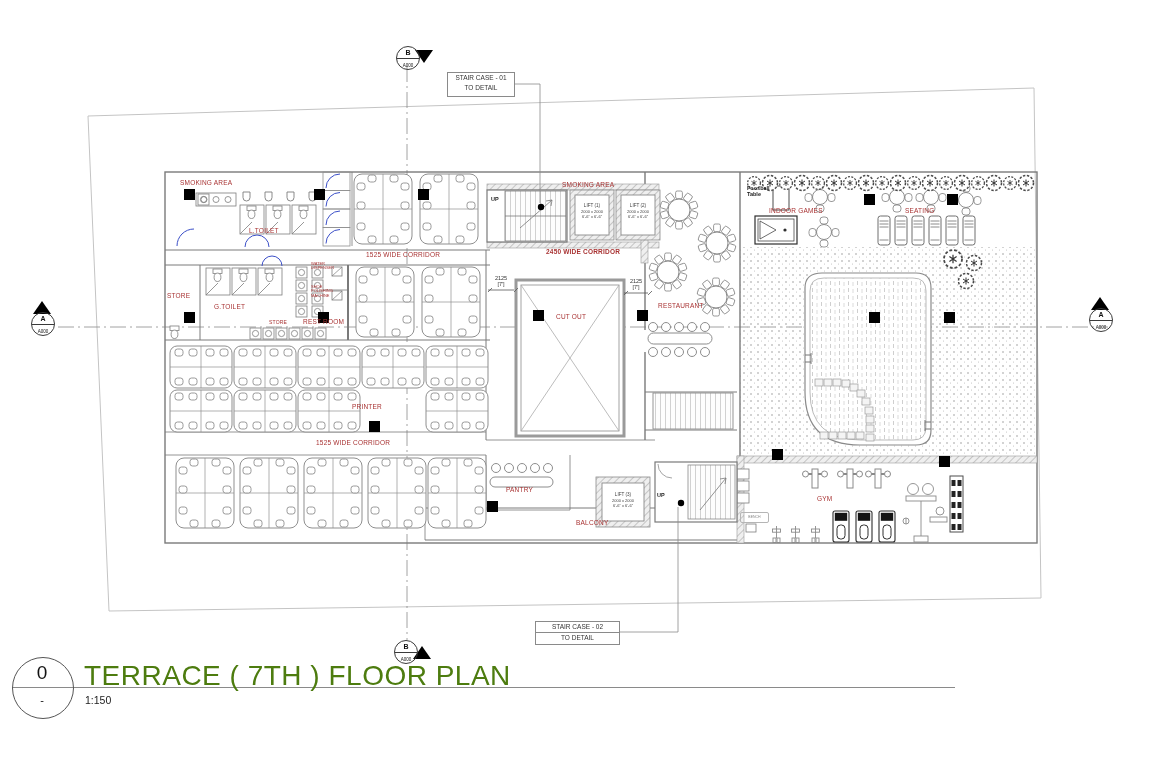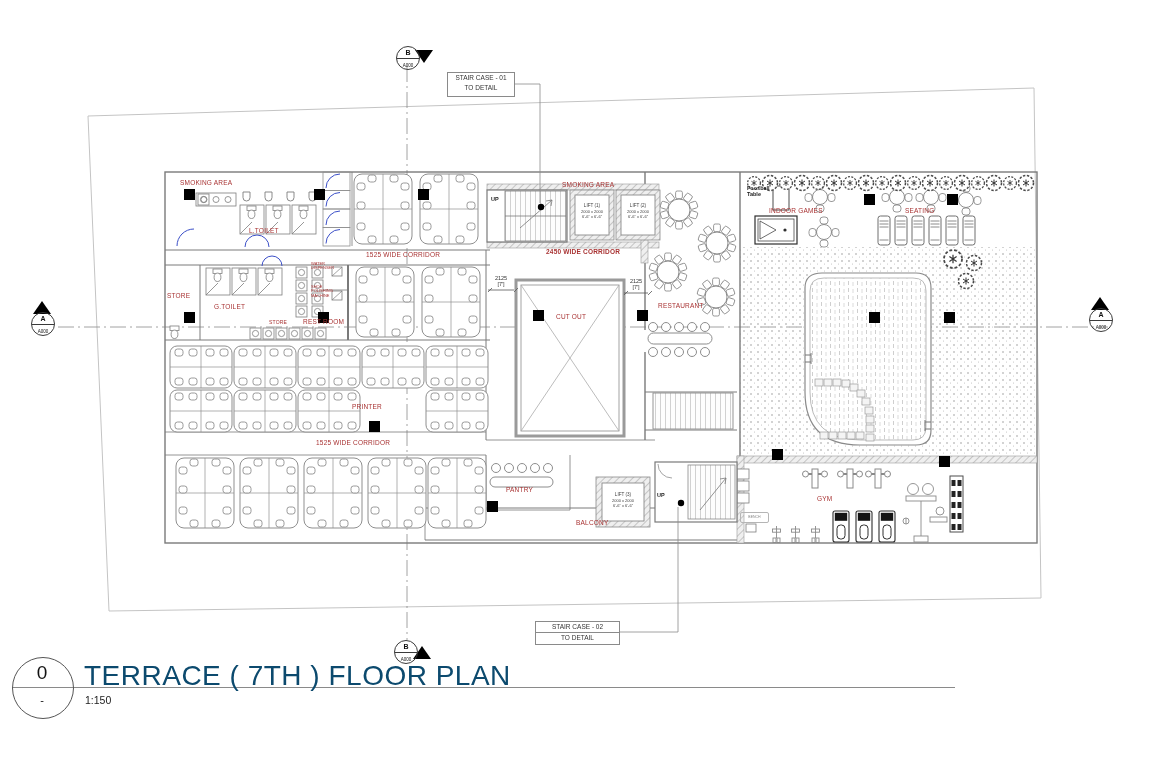--- a/index.html
+++ b/index.html
@@ -20,21 +20,21 @@
   .marker .circ::after{content:"";position:absolute;left:0;right:0;top:50%;border-top:1px solid #3a3a3a;}
   .marker .letter{position:absolute;top:2.5px;left:0;width:100%;text-align:center;font-size:7px;font-weight:bold;color:#111;}
   .marker .sheet{position:absolute;bottom:2.5px;left:0;width:100%;text-align:center;font-size:4.5px;color:#111;}
   .tri-up{width:0;height:0;border-left:9px solid transparent;border-right:9px solid transparent;border-bottom:13px solid #000;}
   .tri-down{width:0;height:0;border-left:9px solid transparent;border-right:9px solid transparent;border-top:13px solid #000;}
   .titleblock{position:absolute;left:0;top:650px;width:1000px;height:80px;}
   .tb-circle{position:absolute;left:12px;top:7px;width:60px;height:60px;border:1px solid #555;border-radius:50%;}
   .tb-num{position:absolute;left:12px;top:12px;width:60px;text-align:center;font-size:19px;color:#111;}
   .tb-sub{position:absolute;left:12px;top:44px;width:60px;text-align:center;font-size:11px;color:#111;}
   .tb-line{position:absolute;left:12px;top:37px;width:943px;height:0;border-top:1px solid #8a8a8a;}
-  .tb-title{position:absolute;left:84px;top:10px;font-size:28px;letter-spacing:.5px;color:#0c4a6e;}
+  .tb-title{position:absolute;left:84px;top:10px;font-size:28px;letter-spacing:.5px;color:#4d7c0f;}
   .tb-scale{position:absolute;left:85px;top:44px;font-size:10.5px;color:#222;}
   .benchbox{position:absolute;left:740px;top:512px;width:27px;height:9px;border:1px solid #b5b5b5;border-radius:2px;
             font-size:3.5px;color:#888;text-align:center;line-height:9px;}
 </style>
 </head>
 <body>
 
 <div class="canvas">
 
 <svg width="1165" height="768" viewBox="0 0 1165 768">

